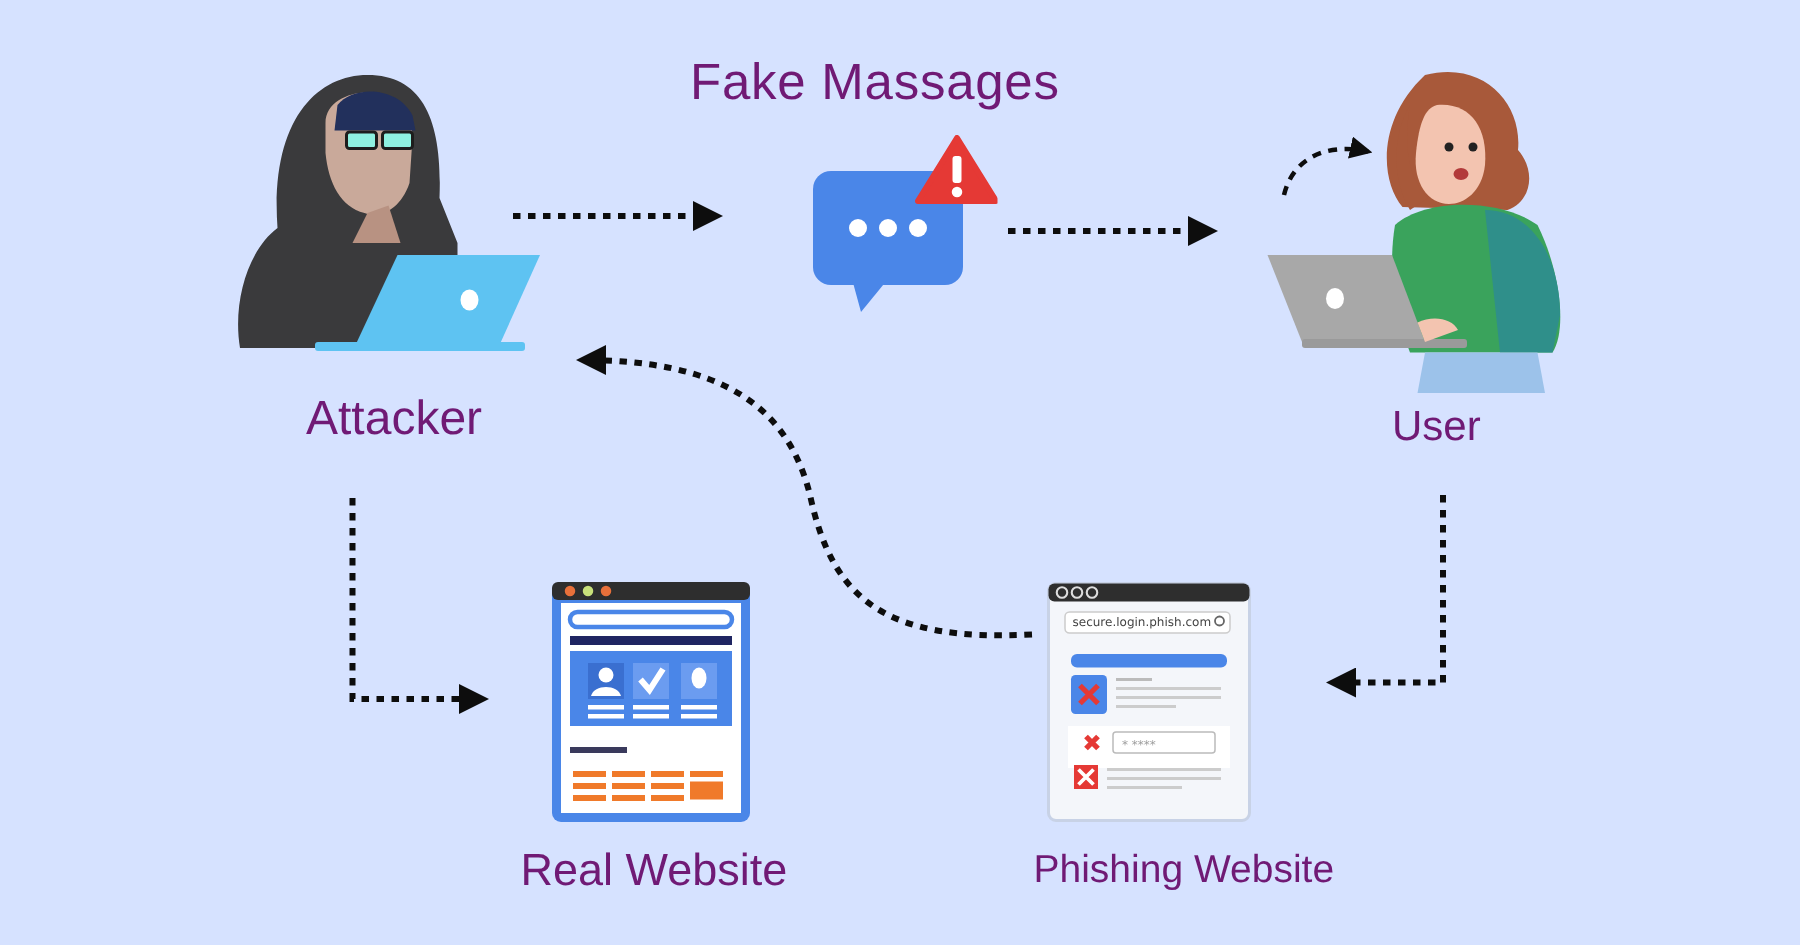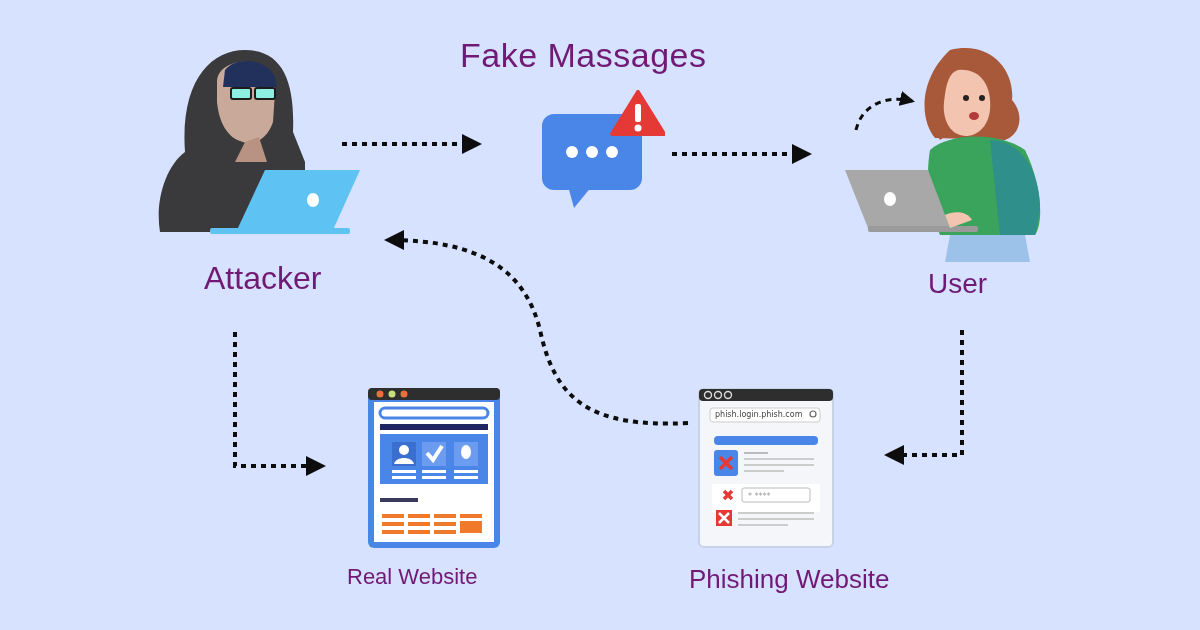--- a/index.html
+++ b/index.html
@@ -2,21 +2,21 @@
 <html><head>
 <meta charset="utf-8">
 <style>
   html, body { margin:0; padding:0; }
   body { width:1200px; height:630px; background:#D6E2FF; position:relative; overflow:hidden;
          font-family:"Liberation Sans", "DejaVu Sans", sans-serif; }
   .label { position:absolute; color:#701a75; font-weight:normal; white-space:nowrap; }
   #title { left:460px; top:36px; font-size:34px; letter-spacing:0.5px; }
   #lbl-attacker { left:184px; top:260px; font-size:32px;margin-left:20px; }
   #lbl-user { left:928px; top:268px; font-size:28px; }
-  #lbl-real { left:347px; top:564px; font-size:22px; }
+  #lbl-real { left:347px; top:564px; font-size:30px; }
   #lbl-phish { left:653px; top:564px; font-size:26px;margin-left:36px; }
   svg.layer { position:absolute; left:0; top:0; }
   .node { position:absolute; }
 </style>
 </head>
 <body>
 
 <svg class="layer" width="1200" height="630">
   <defs>
     <marker id="ah" viewBox="0 0 10 10" refX="8" refY="5" markerWidth="5" markerHeight="5" orient="auto">
@@ -135,15 +135,15 @@
     <rect x="14" y="96" width="108" height="28" fill="#fff"></rect>
     <path d="M26,103 L34,111 M34,103 L26,111" stroke="#e53935" stroke-width="3.5"></path>
     <rect x="44" y="100" width="68" height="14" rx="2" fill="#fff" stroke="#bbb"></rect>
     <text x="50" y="111" font-size="8" fill="#999" font-family="DejaVu Sans, sans-serif">* ****</text>
     <rect x="18" y="122" width="16" height="16" fill="#e53935"></rect>
     <path d="M21,125 L31,135 M31,125 L21,135" stroke="#fff" stroke-width="2.5"></path>
     <rect x="40" y="124" width="76" height="2" fill="#ccc"></rect>
       <rect x="40" y="130" width="76" height="2" fill="#ccc"></rect>
     <rect x="40" y="136" width="50" height="2" fill="#ccc"></rect>
   </svg>
-  <div style="position:absolute;left:17px;top:22px;font-size:8px;color:#444;font-family:'DejaVu Sans',sans-serif;white-space:nowrap;">phish.login.phish.com</div>
+  <div style="position:absolute;left:17px;top:22px;font-size:8px;color:#444;font-family:'DejaVu Sans',sans-serif;white-space:nowrap;">secure.login.phish.com</div>
 </div>
 <div id="lbl-phish" class="label">Phishing Website</div>
 
 </body></html>

